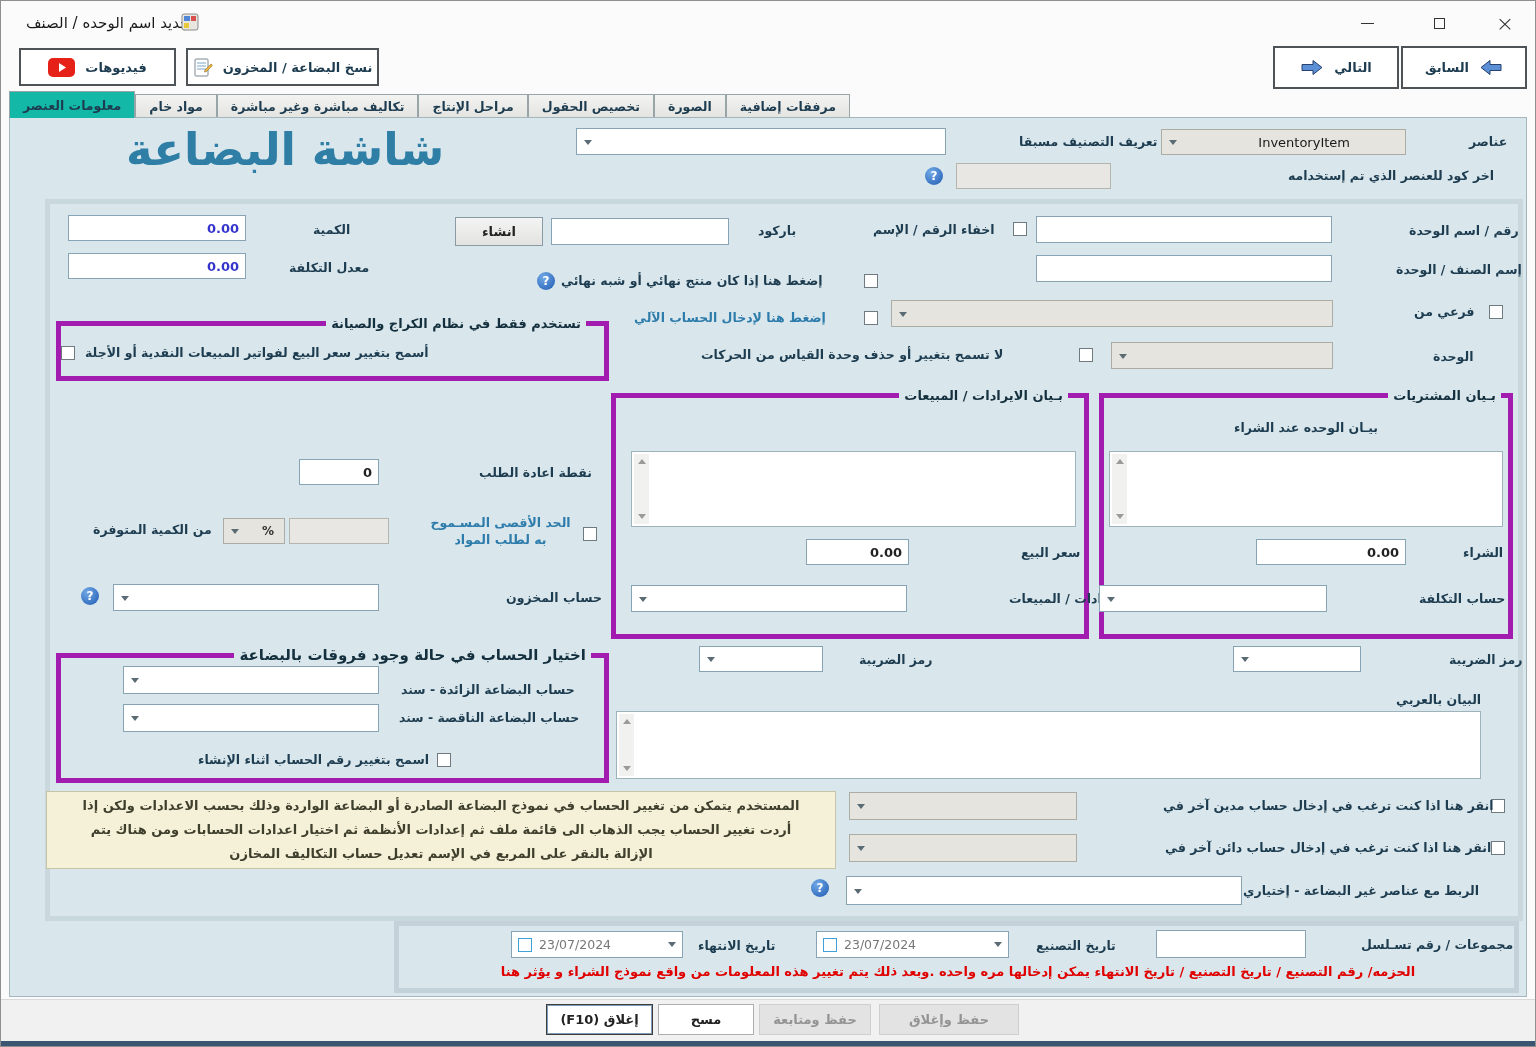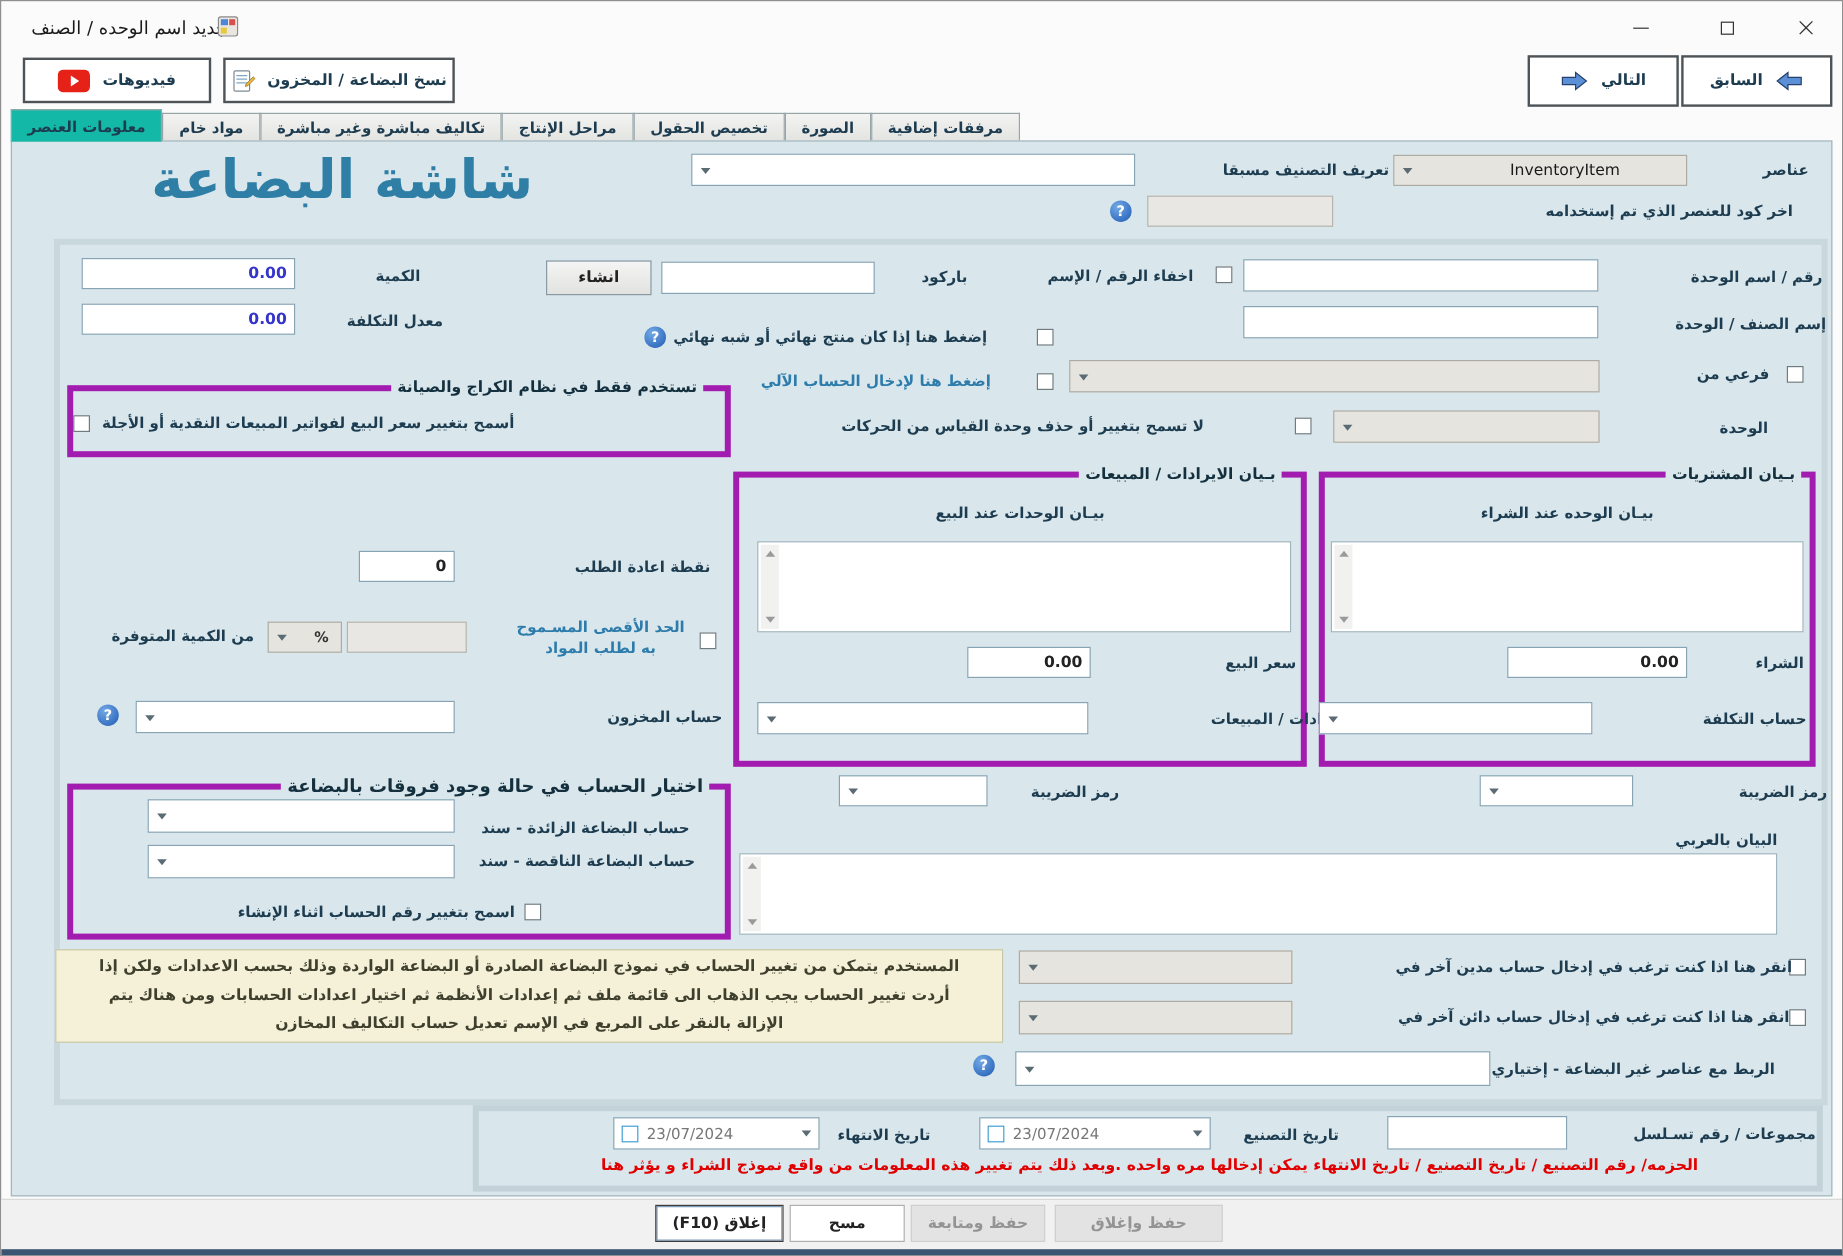--- a/index.html
+++ b/index.html
@@ -153,21 +153,21 @@
   <div class="lbl" style="left:1287px; top:167px;">اخر كود للعنصر الذي تم إستخدامه</div>
   <div class="tb dis" style="left:955px; top:162px; width:155px; height:26px;"></div>
   <div class="help" style="left:924px; top:166px;">?</div>
 
   <div class="group" style="left:44px; top:198px; width:1478px; height:722px; border-color:#c9d8dd;"></div>
 
   <div class="lbl" style="left:1408px; top:222px;">رقم / اسم الوحدة</div>
   <div class="tb" style="left:1035px; top:215px; width:296px; height:27px;"></div>
   <span class="chk" style="left:1012px; top:221px;"></span>
   <div class="lbl" style="left:872px; top:221px;">اخفاء الرقم / الإسم</div>
-  <div class="lbl" style="left:757px; top:222px;margin-left:10px;">باركود</div>
+  <div class="lbl" style="left:757px; top:222px;">باركود</div>
   <div class="tb" style="left:550px; top:217px; width:178px; height:27px;"></div>
   <div class="footbtn" style="left:454px; top:216px; width:88px; height:29px; background:linear-gradient(#f4f4f4,#e2e2e0); border:1px solid #8a9aa4;">
     <span>انشاء</span>
   </div>
   <div class="lbl" style="left:312px; top:221px;">الكمية</div>
   <div class="tb" style="left:67px; top:214px; width:178px; height:26px;">
     <span>0.00</span>
   </div>
 
   <div class="lbl" style="left:1395px; top:261px;">إسم الصنف / الوحدة</div>
@@ -215,21 +215,20 @@
   <div class="lbl" style="left:92px; top:521px;">من الكمية المتوفرة</div>
   <div class="lbl" style="left:505px; top:589px;">حساب المخزون</div>
   <div class="combo" style="left:112px; top:583px; width:266px; height:27px;">
     <span class="chev"></span>
   </div>
   <div class="help" style="left:80px; top:586px;">?</div>
 
   <div class="group" style="left:610px; top:392px; width:478px; height:246px;">
     <span class="legend" style="right:16px;">بـيان الايرادات / المبيعات</span>
   </div>
-  <div class="lbl center" style="left:610px; top:419px; width:478px;">بيـان الوحدات عند البيع</div>
   <div class="mlbox" style="left:630px; top:450px; width:445px; height:76px;">
     <span class="scrollcol">
       <span class="tri-up"></span>
       <span class="tri-down"></span>
     </span>
   </div>
   <div class="lbl" style="left:1020px; top:544px;">سعر البيع</div>
   <div class="tb dark" style="left:805px; top:538px; width:103px; height:26px;">
     <span>0.00</span>
   </div>

